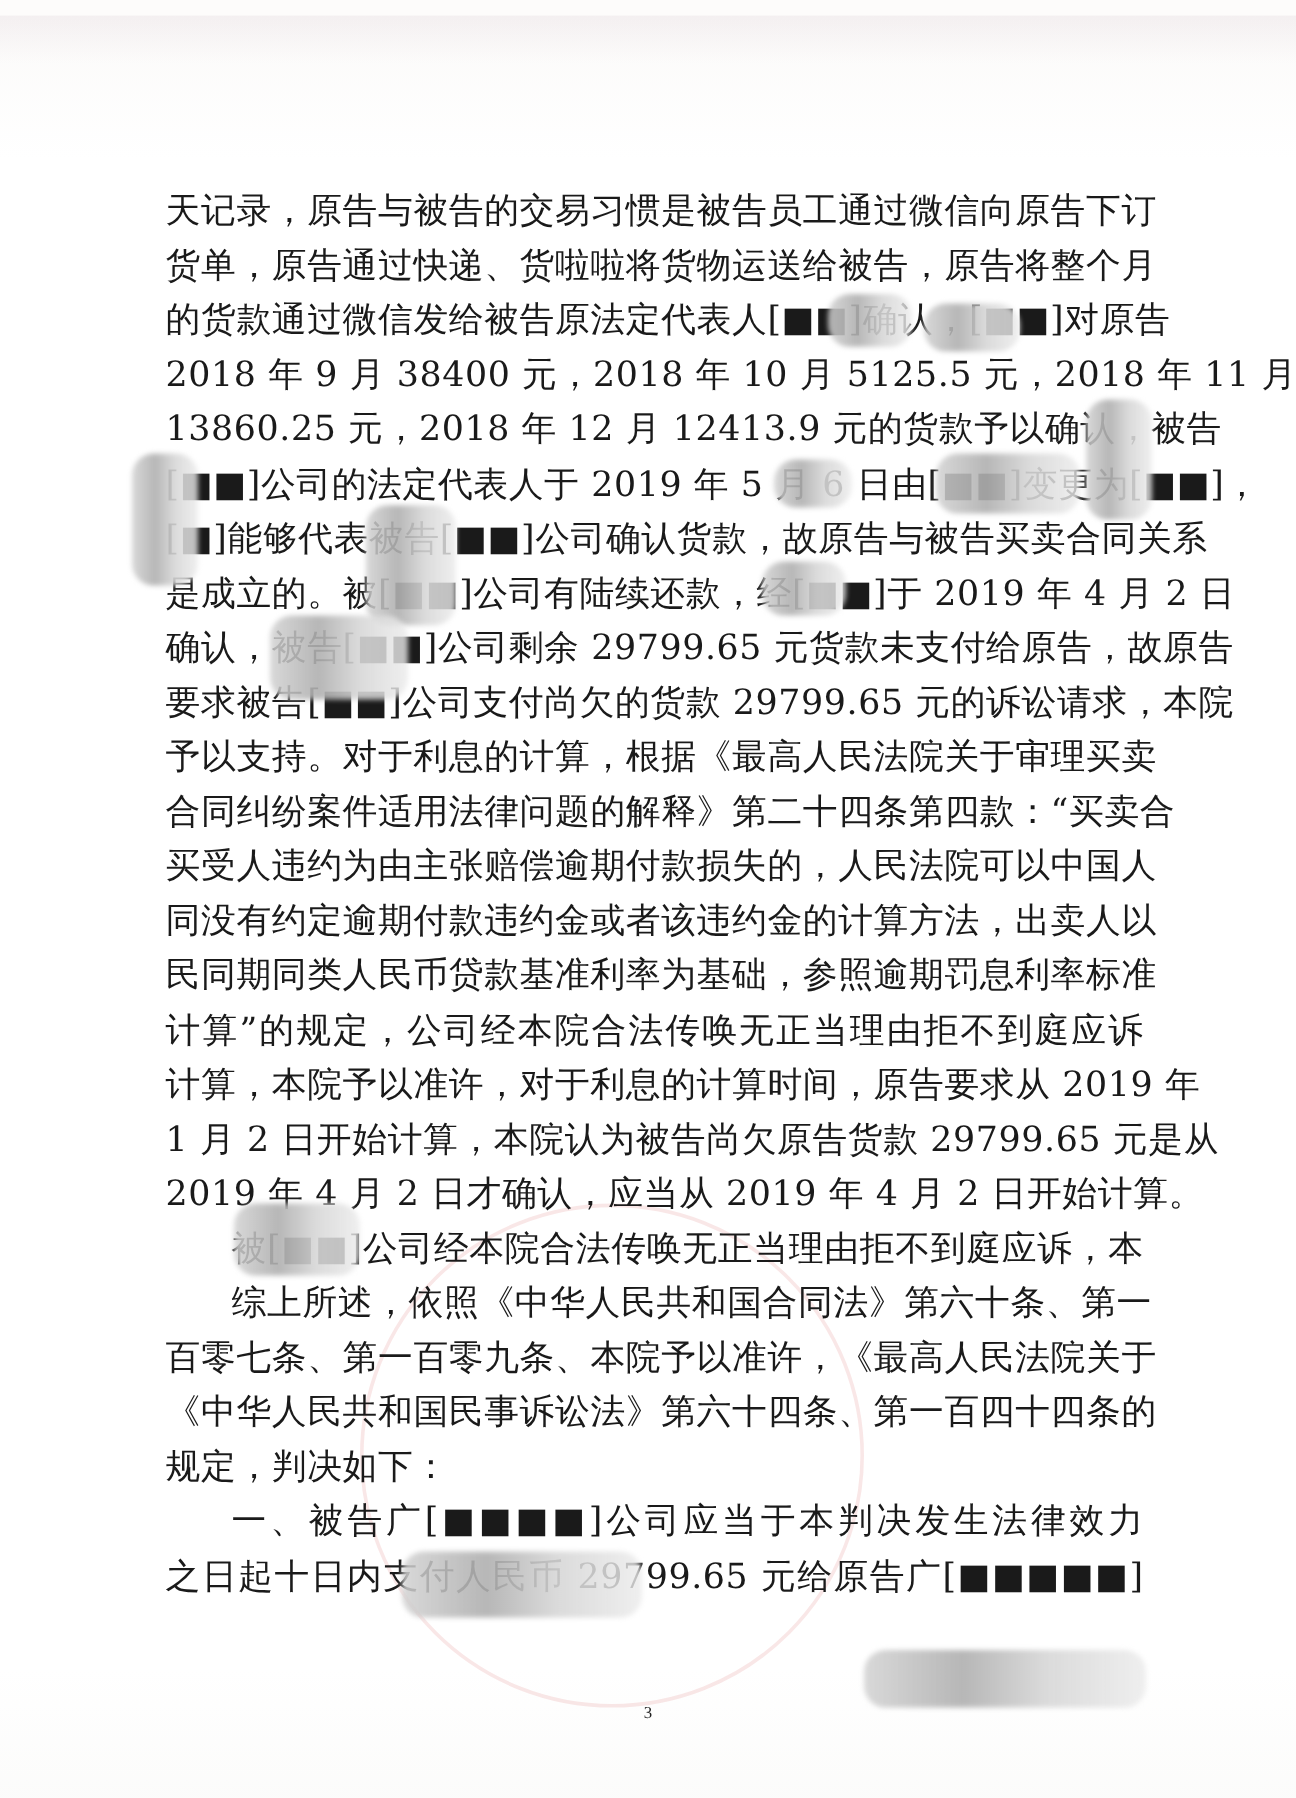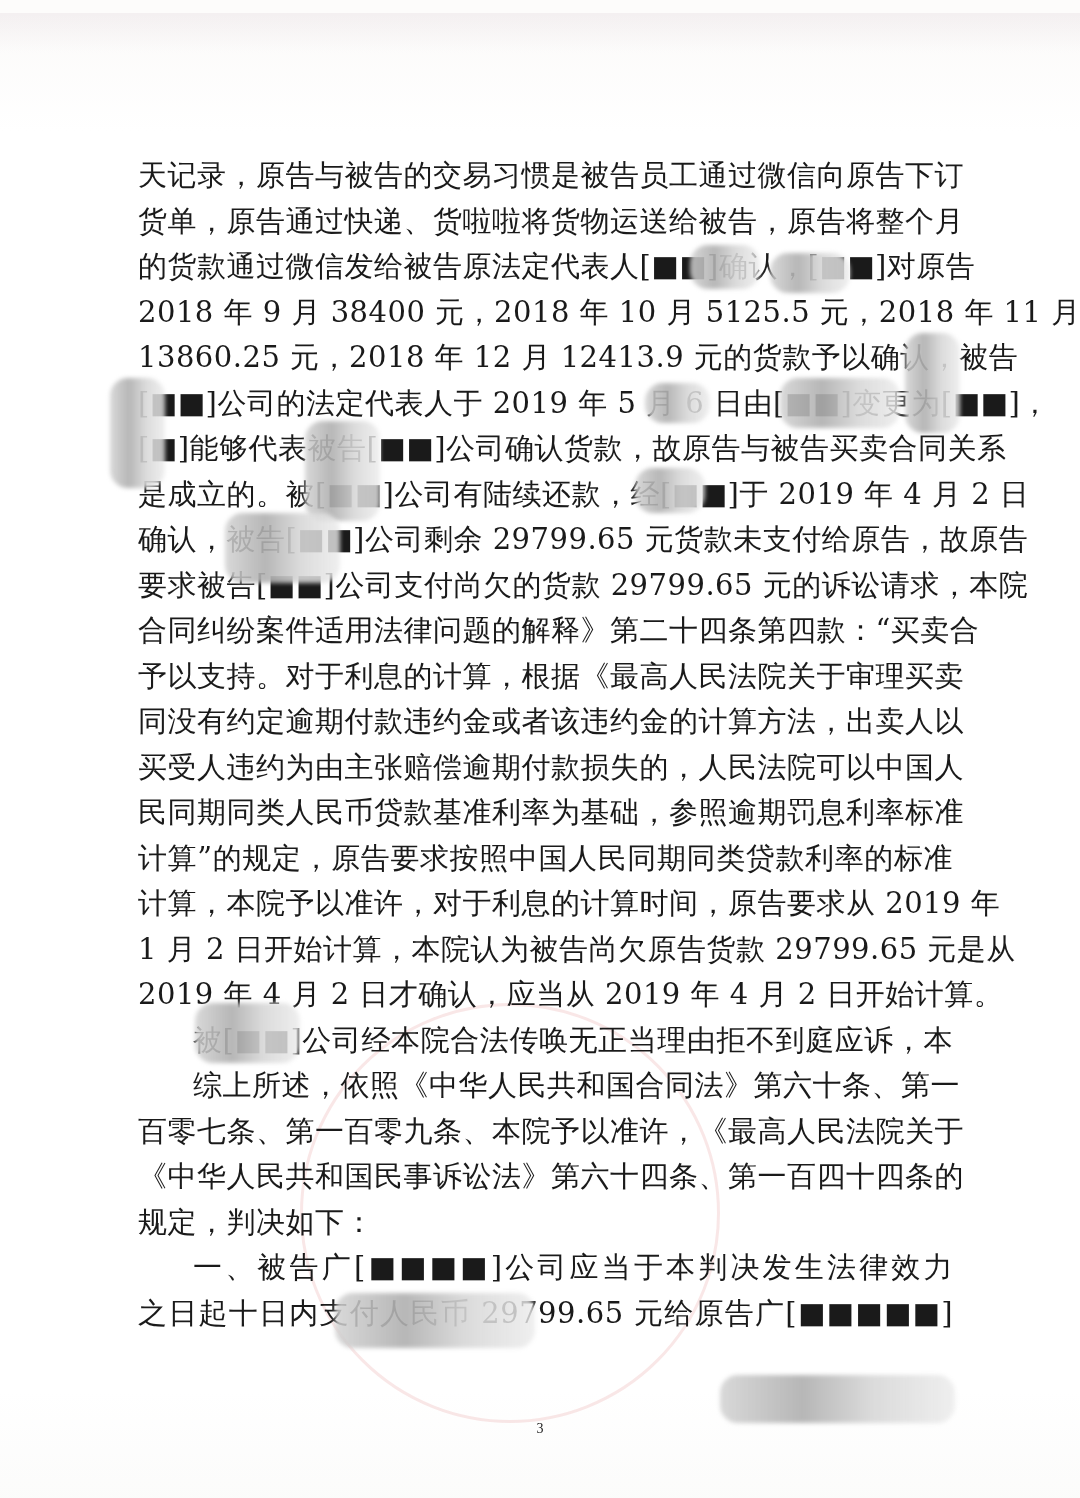--- a/index.html
+++ b/index.html
@@ -89,26 +89,26 @@
     <div class="line">天记录，原告与被告的交易习惯是被告员工通过微信向原告下订</div>
     <div class="line">货单，原告通过快递、货啦啦将货物运送给被告，原告将整个月</div>
     <div class="line">的货款通过微信发给被告原法定代表人[■■]确认，[■■]对原告</div>
     <div class="line">2018 年 9 月 38400 元，2018 年 10 月 5125.5 元，2018 年 11 月</div>
     <div class="line">13860.25 元，2018 年 12 月 12413.9 元的货款予以确认，被告</div>
     <div class="line">[■■]公司的法定代表人于 2019 年 5 月 6 日由[■■]变更为[■■]，</div>
     <div class="line">[■]能够代表被告[■■]公司确认货款，故原告与被告买卖合同关系</div>
     <div class="line">是成立的。被[■■]公司有陆续还款，经[■■]于 2019 年 4 月 2 日</div>
     <div class="line">确认，被告[■■]公司剩余 29799.65 元货款未支付给原告，故原告</div>
     <div class="line">要求被告[■■]公司支付尚欠的货款 29799.65 元的诉讼请求，本院</div>
+    <div class="line">予以支持。对于利息的计算，根据《最高人民法院关于审理买卖</div>
     <div class="line">合同纠纷案件适用法律问题的解释》第二十四条第四款：“买卖合</div>
-    <div class="line">予以支持。对于利息的计算，根据《最高人民法院关于审理买卖</div>
+    <div class="line">买受人违约为由主张赔偿逾期付款损失的，人民法院可以中国人</div>
     <div class="line">同没有约定逾期付款违约金或者该违约金的计算方法，出卖人以</div>
-    <div class="line">买受人违约为由主张赔偿逾期付款损失的，人民法院可以中国人</div>
     <div class="line">民同期同类人民币贷款基准利率为基础，参照逾期罚息利率标准</div>
-    <div class="line">计算”的规定，原告要求按照中国人民同期同类贷款利率的标准</div>
+    <div class="line">计算”的规定，公司经本院合法传唤无正当理由拒不到庭应诉</div>
     <div class="line">计算，本院予以准许，对于利息的计算时间，原告要求从 2019 年</div>
     <div class="line">1 月 2 日开始计算，本院认为被告尚欠原告货款 29799.65 元是从</div>
     <div class="line last">2019 年 4 月 2 日才确认，应当从 2019 年 4 月 2 日开始计算。</div>
     <div class="line indent">被[■■]公司经本院合法传唤无正当理由拒不到庭应诉，本</div>
     <div class="line indent">综上所述，依照《中华人民共和国合同法》第六十条、第一</div>
     <div class="line">百零七条、第一百零九条、本院予以准许，《最高人民法院关于</div>
     <div class="line">《中华人民共和国民事诉讼法》第六十四条、第一百四十四条的</div>
     <div class="line last">规定，判决如下：</div>
     <div class="line indent">一、被告广[■■■■]公司应当于本判决发生法律效力</div>
     <div class="line">之日起十日内支付人民币 29799.65 元给原告广[■■■■■]</div>

